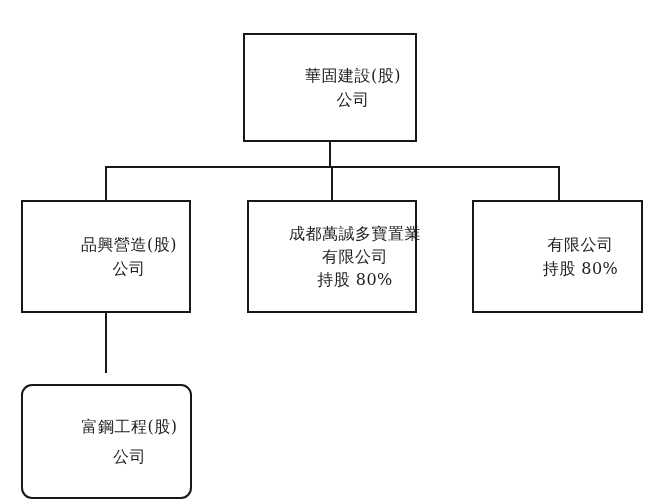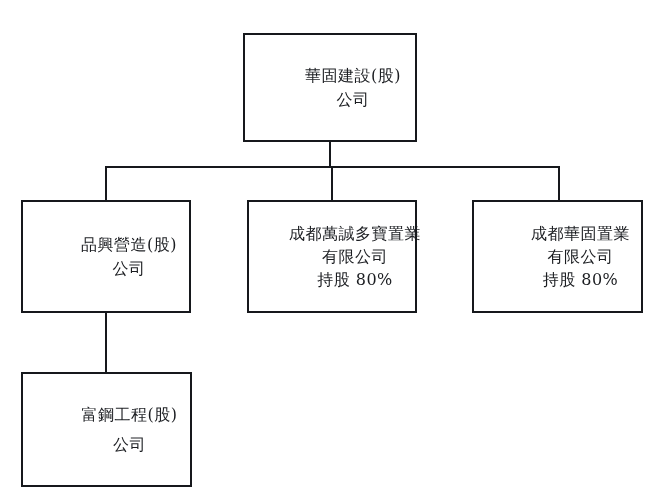--- a/index.html
+++ b/index.html
@@ -62,24 +62,25 @@
   #node-chengdu-huaku {
     left: 472px;
     top: 200px;
     width: 171px;
     height: 113px;
   }
 
   
   #node-fugang {
     left: 21px;
-    top: 372px;
+    top: 384px;
     width: 171px;
     height: 115px;
     line-height: 1.85;
+    border-radius: 11px;
   }
 
   
   .edge {
     position: absolute;
     background: #16181c;
   }
   .edge.v { width: 2px; }
   .edge.h { height: 2px; }
 
@@ -140,21 +141,20 @@
     <span class="line">公司</span>
   </div>
 
   <div class="node" id="node-wancheng">
     <span class="line">成都萬誠多寶置業</span>
     <span class="line">有限公司</span>
     <span class="line">持股 80%</span>
   </div>
 
   <div class="node" id="node-chengdu-huaku">
-    <span class="line">成都華固置業</span>
     <span class="line">有限公司</span>
     <span class="line">持股 80%</span>
   </div>
 
   <div class="node" id="node-fugang">
     <span class="line">富鋼工程(股)</span>
     <span class="line">公司</span>
   </div>
 
 </div>

